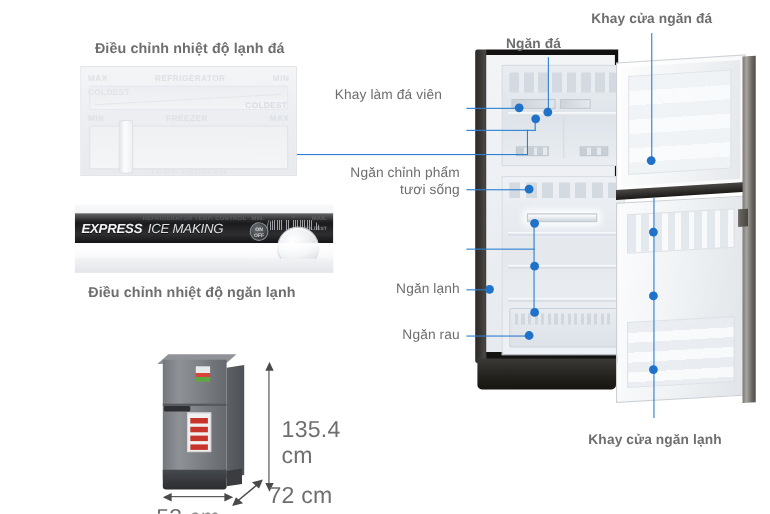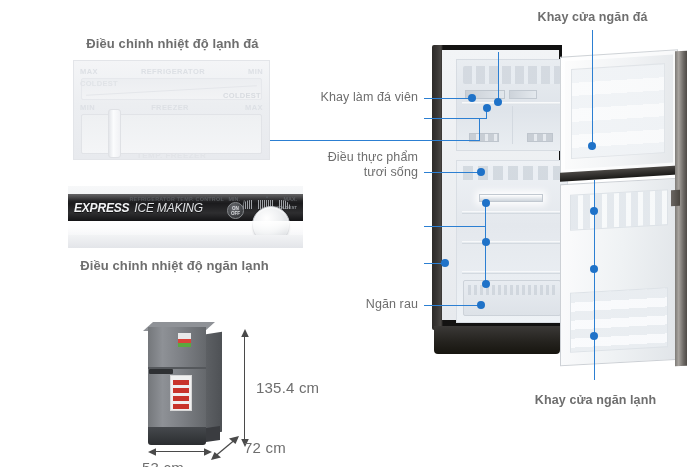--- a/index.html
+++ b/index.html
@@ -293,21 +293,21 @@
   }
   .mini-sticker {
     position:absolute; left:22px; top:48px; width:22px; height:36px;
     background:#f0f0f0; border:1px solid #d8d8d8;
   }
   .mini-sticker i {
     position:absolute; left:2px; right:2px; display:block; height:5px; background:#c8342b;
   }
   .dim-line { position:absolute; background:#4a4a4a; }
   .dim-text {
-    position:absolute; color:#6e6e6e; font-size:15px; letter-spacing:.2px;
+    position:absolute; color:#6e6e6e; font-size:21px; letter-spacing:.2px;
   }
 </style>
 </head>
 <body>
 
 <div id="stage">
 
   <div class="lbl c" style="left:50px; top:36px; width:245px; font-size:13px;">Điều chỉnh nhiệt độ lạnh đá</div>
 
   <div class="panel-freezer">
@@ -383,45 +383,47 @@
     <div class="door-fz-edge"></div>
     <div class="door-ff"></div>
     <div class="door-side"></div>
     <div class="door-hinge"></div>
   </div>
 
   <div class="lbl c" style="left:505px; top:10px; width:175px;">Khay cửa ngăn đá</div>
   <div class="ln v" style="left:592px; top:30px; height:120px;"></div>
   <div class="dot" style="left:588px; top:142px;"></div>
 
+  <div class="lbl c" style="left:430px; top:33px; width:110px;">Ngăn đá</div>
   <div class="ln v" style="left:498px; top:52px; height:50px;"></div>
   <div class="dot" style="left:494px; top:98px;"></div>
 
-  <div class="lbl r" style="left:288px; top:90px; width:130px;">Khay làm đá viên</div>
+  <div class="lbl r" style="left:288px; top:79px; width:130px;text-align:center;">Khay làm đá viên</div>
   <div class="ln h" style="left:424px; top:98px; width:48px;"></div>
   <div class="dot" style="left:468px; top:94px;"></div>
 
   <div class="ln h" style="left:424px; top:118px; width:63px;"></div>
   <div class="ln v" style="left:486px; top:108px; height:11px;"></div>
   <div class="dot" style="left:483px; top:104px;"></div>
 
   <div class="ln h" style="left:270px; top:140px; width:210px;"></div>
   <div class="ln v" style="left:479px; top:118px; height:23px;"></div>
 
-  <div class="lbl r" style="left:300px; top:150px; width:118px;">Điều thực phẩm
+  <div class="lbl r" style="left:300px; top:150px; width:118px;">Ngăn chỉnh phẩm
 tươi sống</div>
   <div class="ln h" style="left:424px; top:172px; width:57px;"></div>
   <div class="dot" style="left:477px; top:168px;"></div>
 
   <div class="ln h" style="left:424px; top:226px; width:62px;"></div>
   <div class="ln v" style="left:485px; top:203px; height:84px;"></div>
   <div class="dot" style="left:482px; top:199px;"></div>
   <div class="dot" style="left:482px; top:238px;"></div>
   <div class="dot" style="left:482px; top:280px;"></div>
 
+  <div class="lbl r" style="left:300px; top:255px; width:118px;">Ngăn lạnh</div>
   <div class="ln h" style="left:424px; top:263px; width:20px;"></div>
   <div class="dot" style="left:441px; top:259px;"></div>
 
   <div class="lbl r" style="left:300px; top:297px; width:118px;">Ngăn rau</div>
   <div class="ln h" style="left:424px; top:305px; width:57px;"></div>
   <div class="dot" style="left:477px; top:301px;"></div>
 
   <div class="ln v" style="left:594px; top:180px; height:200px;"></div>
   <div class="dot" style="left:590px; top:207px;"></div>
   <div class="dot" style="left:590px; top:265px;"></div>

